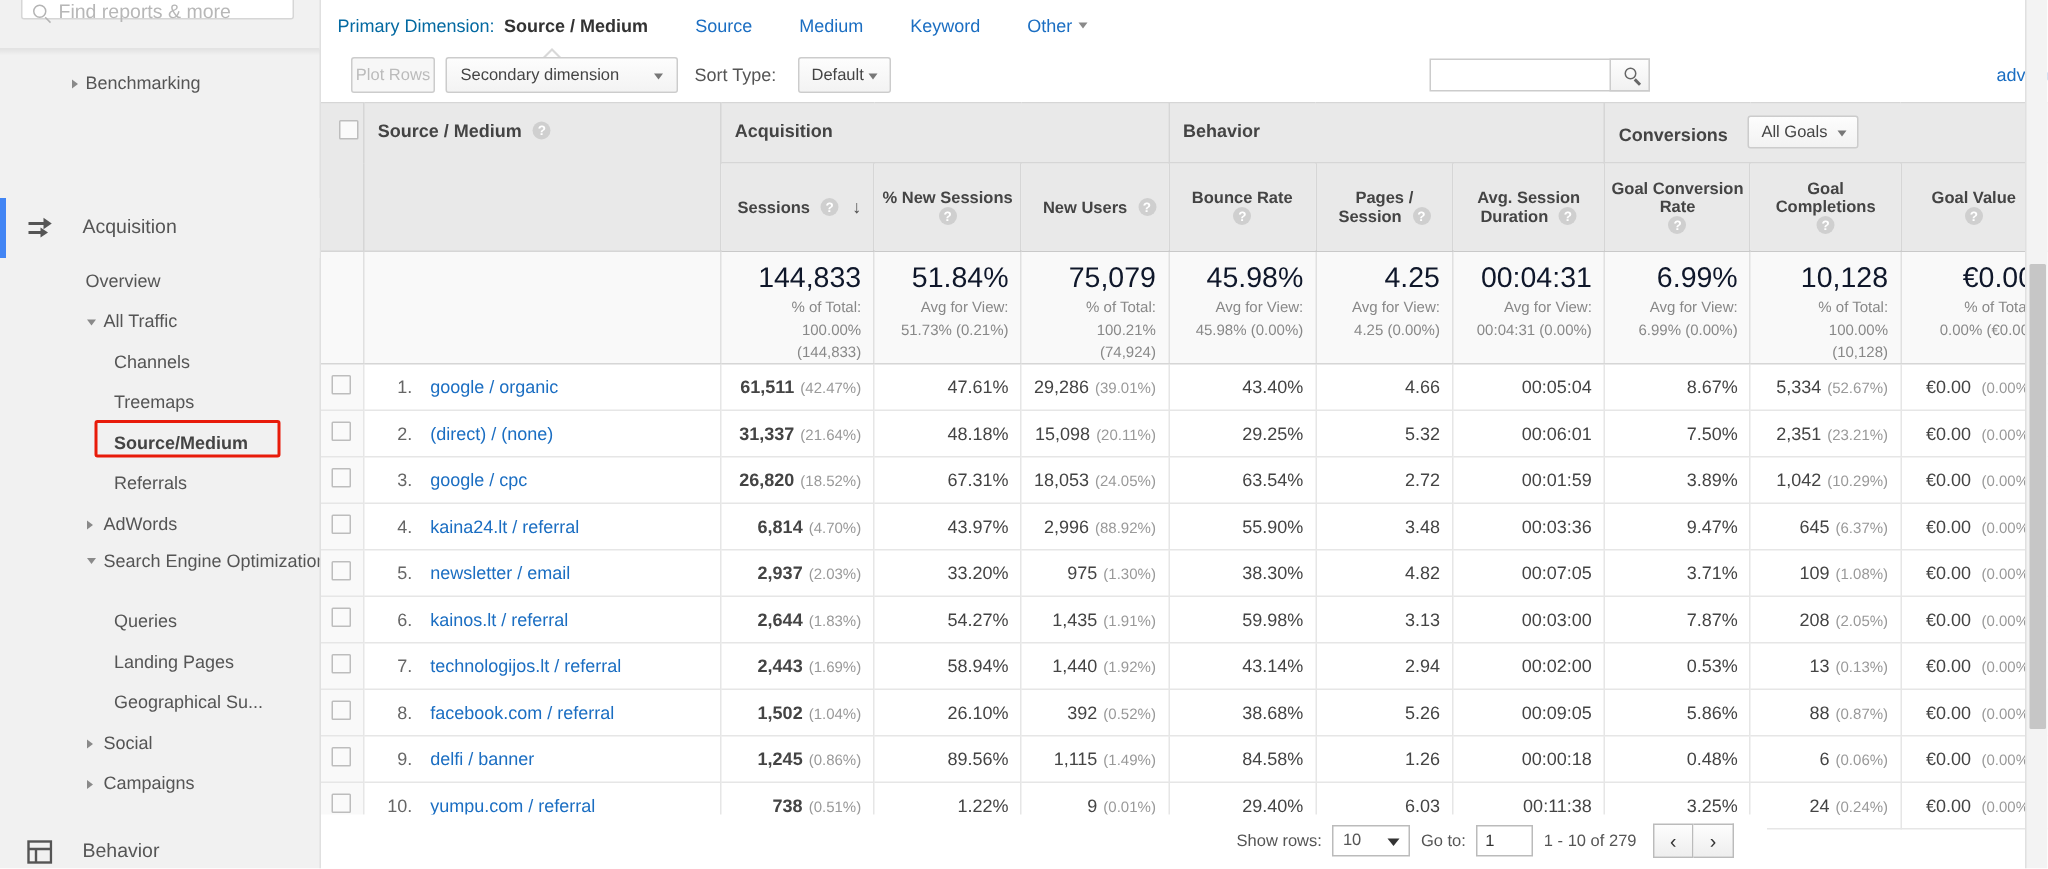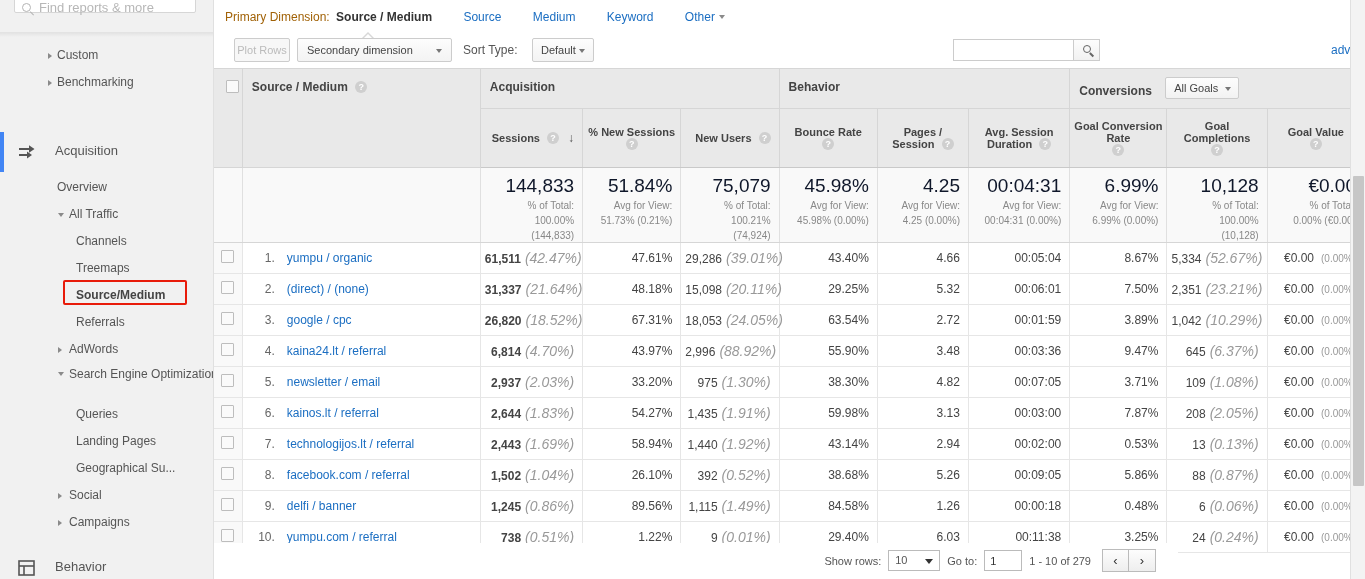--- a/index.html
+++ b/index.html
@@ -128,21 +128,21 @@
   }
 
   
   .primary-bar {
     position: absolute; left: 0; top: 0;
     height: 34px; width: 1151px;
     line-height: 34px;
     padding-left: 11px;
     font-size: 12px;
   }
-  .pd-label { color: #a16207; }
+  .pd-label { color: #0369a1; }
   .pd-current { font-weight: bold; color: #333; margin-left: 3px; }
   .pd-link { color: #1b6ec2; margin-left: 28px; cursor: pointer; }
   .pd-other { position: relative; }
   .pd-caret {
     display: inline-block; width: 0; height: 0;
     border-top: 4px solid #8a8a8a;
     border-left: 3.5px solid transparent;
     border-right: 3.5px solid transparent;
     margin-left: 4px; vertical-align: 2px;
   }
@@ -356,21 +356,21 @@
     text-align: center;
     padding: 0;
   }
   .dat td.dimc {
     text-align: left;
     padding-left: 9px;
   }
   .rownum { display: inline-block; width: 23px; color: #666; text-align: right; }
   .dimlink { color: #1b6ec2; margin-left: 12px; cursor: pointer; }
   .v-main { font-weight: bold; color: #444; }
-  .v-pct { color: #999; font-size: 14px; margin-left: 4px; font-style: italic; }
+  .v-pct { color: #999; font-size: 10px; margin-left: 4px; }
   .v-pct-w { color: #999; font-size: 10px; margin-left: 7px; }
 
   
   .footer {
     position: absolute; left: 0; top: 543px;
     width: 964px; height: 36px;
     background: #fff;
   }
   .foot-inner {
     position: absolute; right: 22px; top: 6px;
@@ -435,24 +435,20 @@
   <div id="sidebar">
 
     <div class="search-wrap">
       <span class="search-ico"></span>
       <input class="search-ph" placeholder="Find reports &amp; more" style="">
     </div>
     <div class="sb-divider"></div>
     <div class="sb-shadow"></div>
 
     <div style="position:absolute;left:0;top:42px;width:214px;">
-      <div class="nav-row lvl-sec">
-        <span class="arrow-r"></span>
-        <span>Custom</span>
-      </div>
       <div class="nav-row lvl-sec">
         <span class="arrow-r"></span>
         <span>Benchmarking</span>
       </div>
     </div>
 
     <div class="acq-block">
       <div class="acq-bar"></div>
       <div class="acq-icon">
         <svg width="18" height="16" viewBox="0 0 18 16">
@@ -689,21 +685,21 @@
           <div class="sum-big">€0.00</div>
           <div class="sum-sub">% of Total:</div>
           <div class="sum-sub">0.00% (€0.00)</div>
         </td>
       </tr>
 
       </tbody>
         <tbody id="rows-body">
           <tr class="dat">
             <td class="cbc"><span class="cb"></span></td>
-            <td class="dimc"><span class="rownum">1.</span><span class="dimlink">yumpu / organic</span></td>
+            <td class="dimc"><span class="rownum">1.</span><span class="dimlink">google / organic</span></td>
             <td><span class="v-main">61,511</span><span class="v-pct">(42.47%)</span></td>
             <td><span>47.61%</span></td>
             <td><span>29,286</span><span class="v-pct">(39.01%)</span></td>
             <td><span>43.40%</span></td>
             <td><span>4.66</span></td>
             <td><span>00:05:04</span></td>
             <td><span>8.67%</span></td>
             <td><span>5,334</span><span class="v-pct">(52.67%)</span></td>
             <td><span>€0.00</span><span class="v-pct-w">(0.00%)</span></td>
           </tr>

